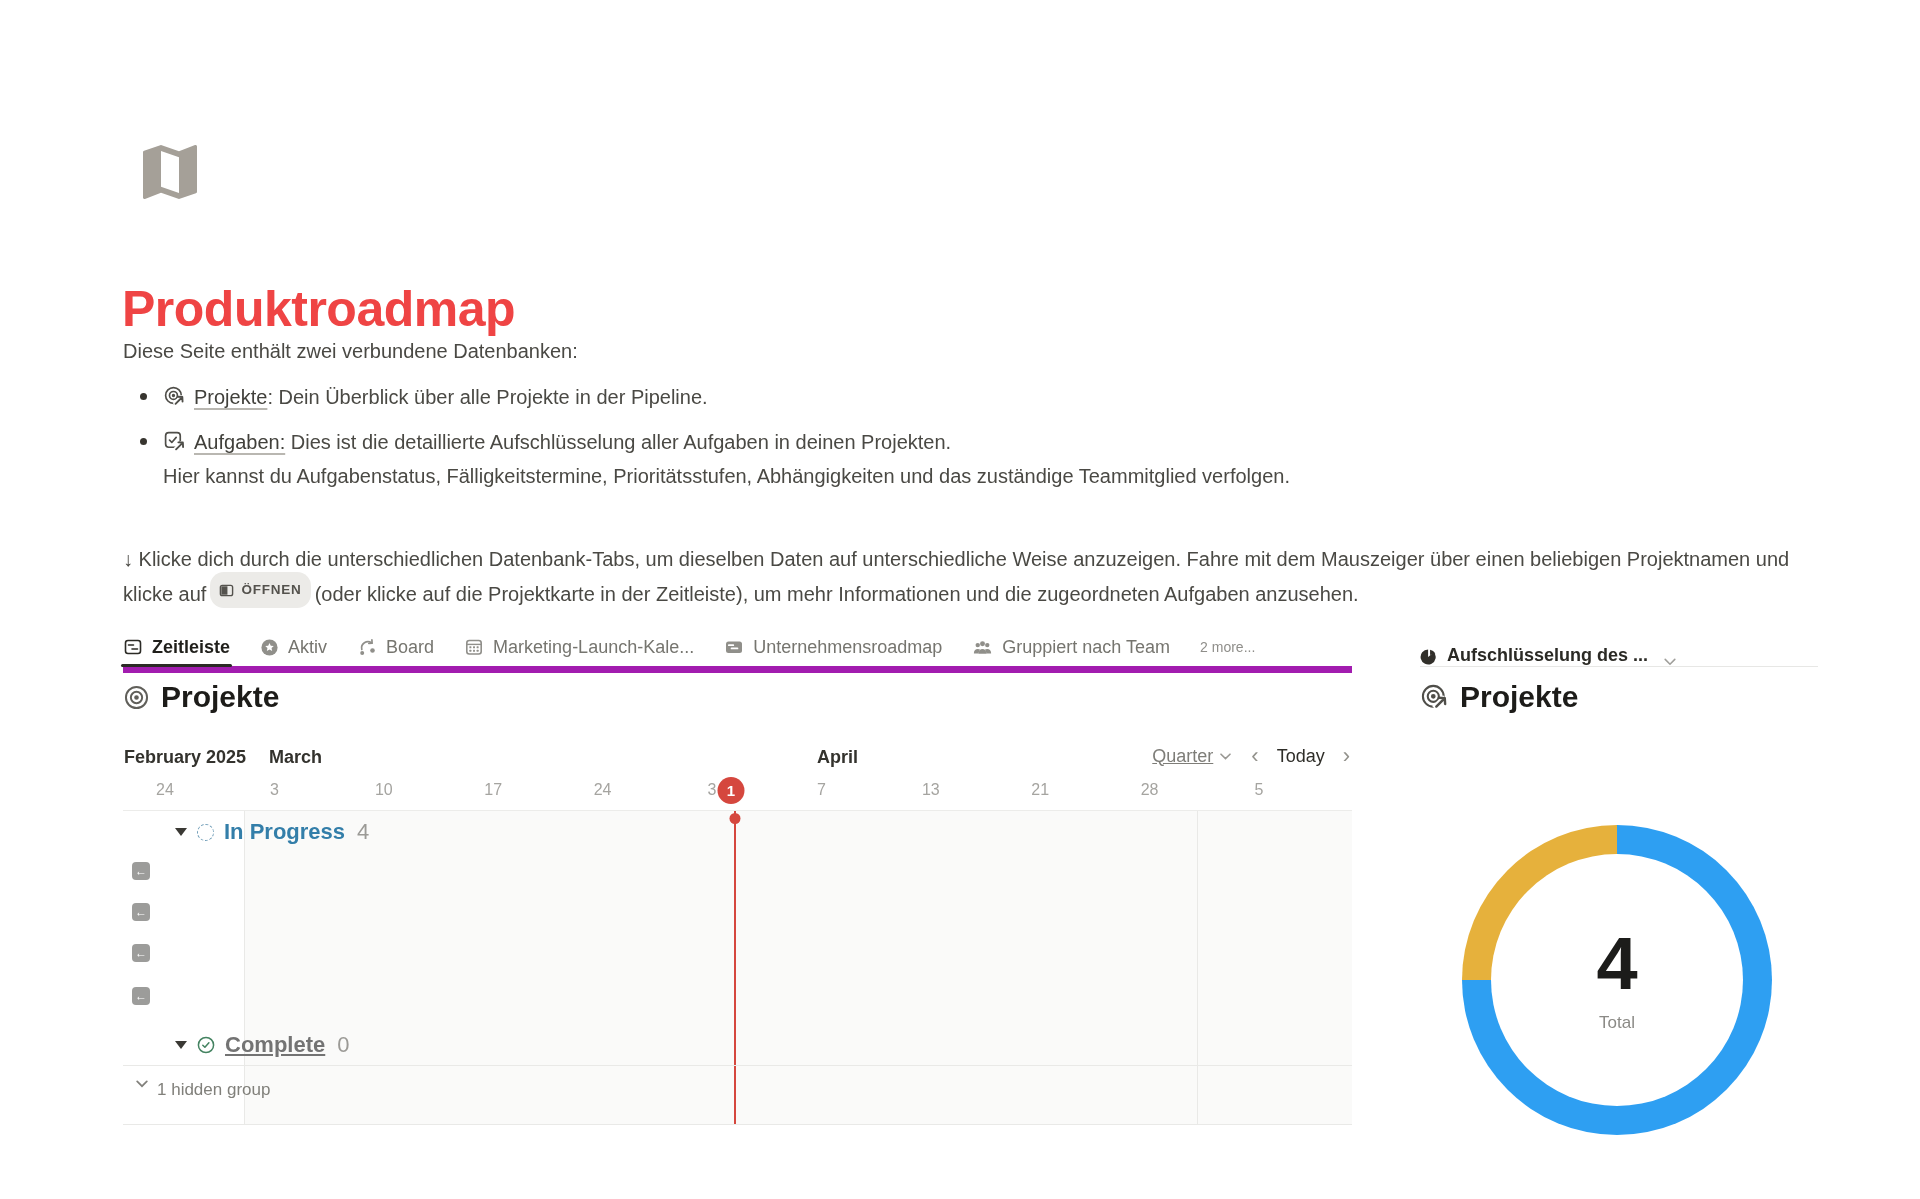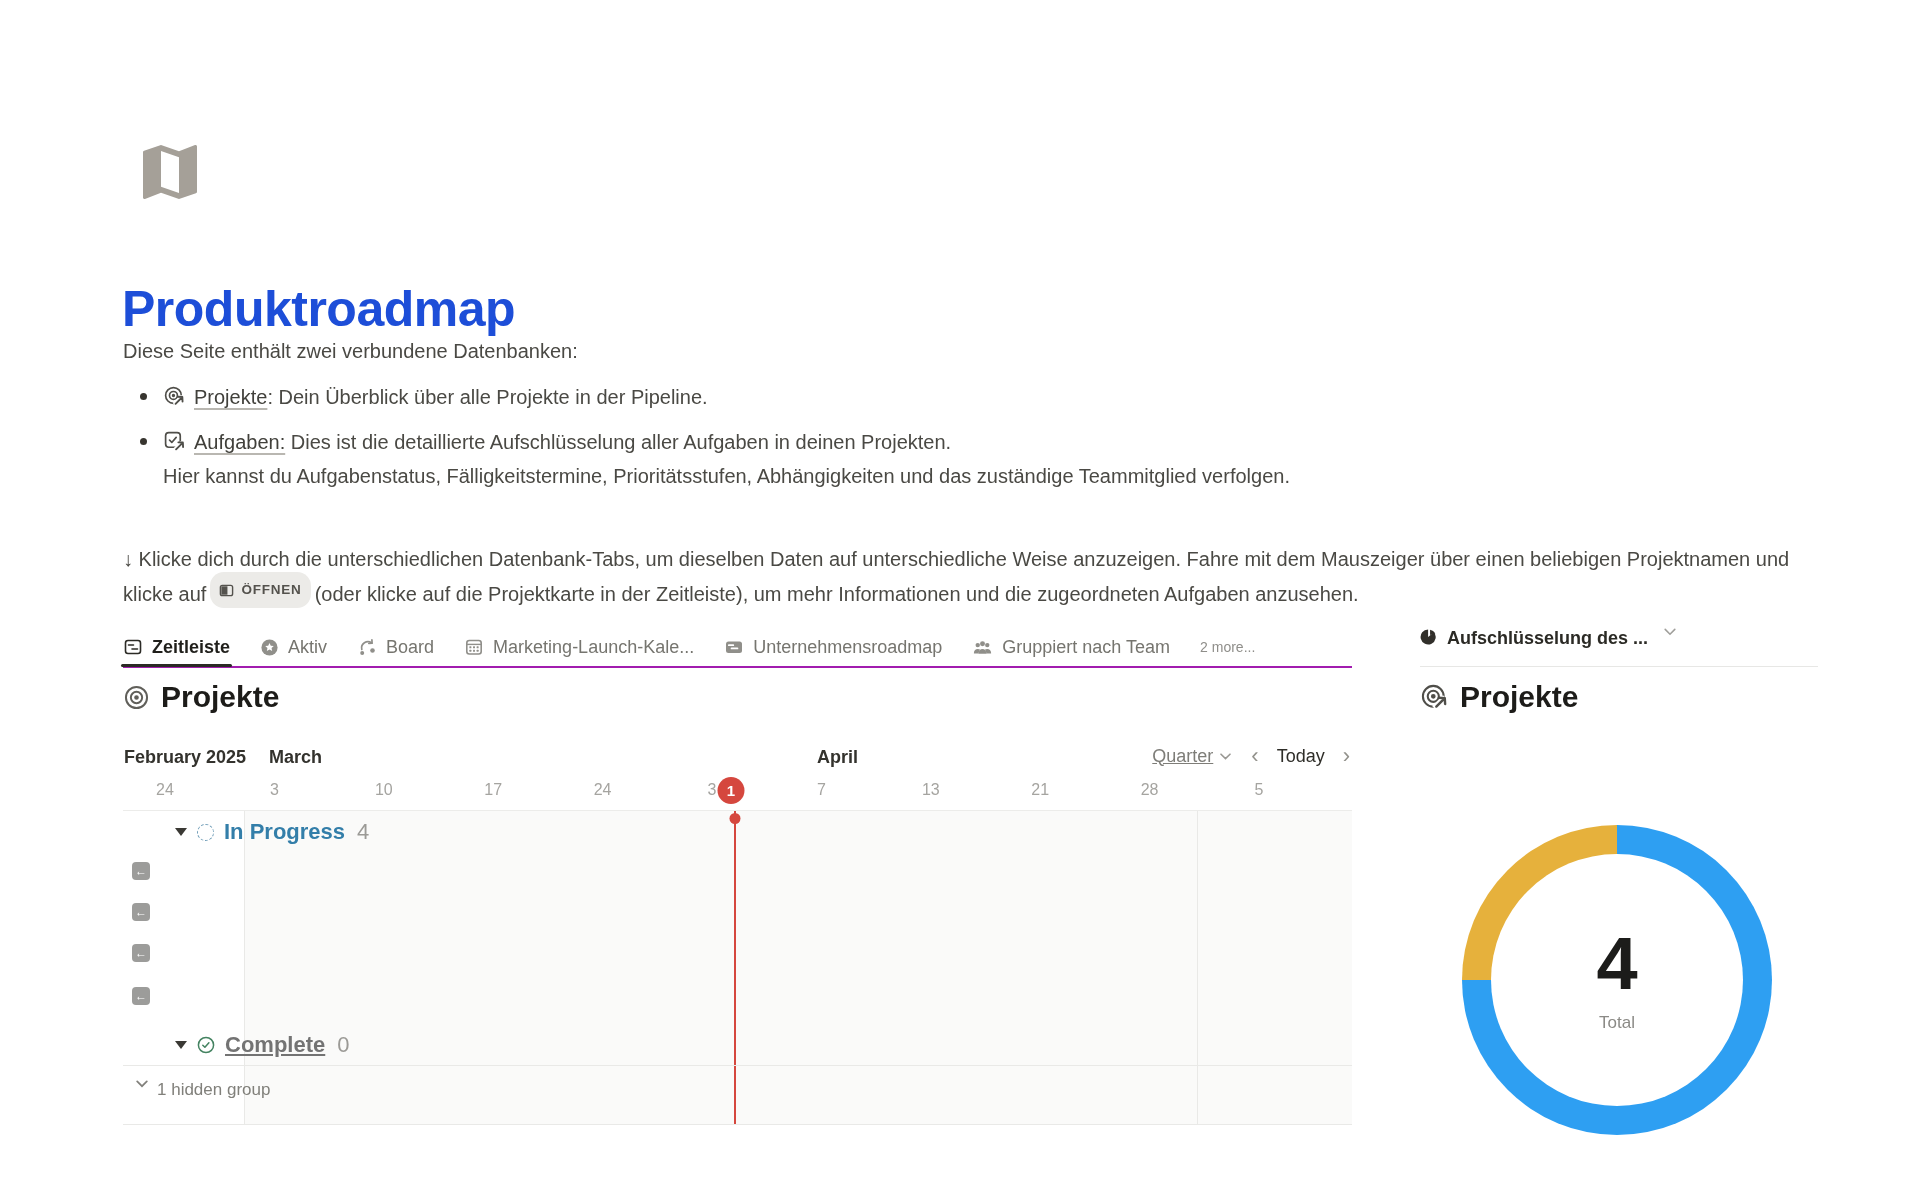--- a/index.html
+++ b/index.html
@@ -2,39 +2,39 @@
 <html><head>
 <meta charset="utf-8">
 <style>
   html,body{margin:0;padding:0;background:#fff;}
   .canvas{position:relative;width:1920px;height:1199px;background:#ffffff;overflow:hidden;
           font-family:"Liberation Sans","DejaVu Sans",sans-serif;color:#37352f;}
 
   
   .map-icon{position:absolute;left:124px;top:136px;width:92px;height:72px;}
   .page-title{position:absolute;left:122px;top:246px;font-size:50px;font-weight:700;
-              letter-spacing:-0.5px;color:#1d4ed8;}
+              letter-spacing:-0.5px;color:#ef4444;}
 
   .content{position:absolute;left:123px;top:336px;width:1668px;font-size:20px;line-height:30px;color:#4a4944;}
   .intro{margin:0 0 16px 0;}
   .bullets{list-style:none;margin:0;padding:0;}
   .bullets li{display:flex;margin-bottom:11px;}
   .bullet-dot{width:40px;flex:0 0 40px;display:flex;justify-content:center;}
   .bullet-dot::before{content:"";width:7px;height:7px;border-radius:50%;background:#37352f;margin-top:11px;}
   .li-body{flex:1;}
   .inline-icon{display:inline-block;vertical-align:-4px;margin-right:8px;}
   .page-link{color:#41403b;text-decoration:underline;text-decoration-color:#b9b7b1;text-underline-offset:4px;cursor:pointer;}
   .instruction{margin:52px 0 0 0;color:#4a4944;line-height:32px;}
   .open-badge{display:inline-flex;align-items:center;gap:7px;background:#ecebe8;border-radius:14px;
               padding:2px 9px;margin:0 4px;transform:translateY(-3px);
               font-size:13.5px;font-weight:700;letter-spacing:0.8px;color:#54524d;}
 
   
   .main-col{position:absolute;left:123px;top:628px;width:1229px;}
-  .tabs{position:relative;display:flex;align-items:center;gap:30px;height:38px;border-bottom:2px solid #a21caf;}
+  .tabs{position:relative;display:flex;align-items:center;gap:30px;height:38px;border-bottom:7px solid #a21caf;}
   .tab{position:relative;display:flex;align-items:center;gap:9px;font-size:18px;color:#76756f;
        height:100%;cursor:pointer;white-space:nowrap;}
   .tab svg{flex:0 0 auto;}
   .tab.active{color:#201f1b;font-weight:700;}
   .tab.active::after{content:"";position:absolute;left:-2px;right:-2px;bottom:-1px;height:3px;
                      background:#2b2a25;border-radius:2px;}
   .tab-more{font-size:14px;color:#8f8e8a;cursor:pointer;}
 
   .db-title{position:absolute;left:0;display:flex;align-items:center;gap:11px;
             font-size:30px;font-weight:700;color:#1d1c19;}
@@ -70,21 +70,21 @@
   .group-count{color:#9b9a96;margin-left:2px;}
   .card-chip{position:absolute;left:9px;width:18px;height:18px;background:#9c9c9a;border-radius:4px;
              color:#fff;display:flex;align-items:center;justify-content:center;
              font-size:12px;line-height:1;cursor:pointer;}
   .tl-divider{position:absolute;left:0;right:0;top:254px;height:1px;background:#e9e9e7;}
   .hidden-group{position:absolute;left:13px;top:269px;height:40px;display:flex;gap:9px;
                 font-size:17px;color:#81807b;cursor:pointer;}
 
   
   .right-panel{position:absolute;left:1420px;top:628px;width:398px;}
-  .panel-header{display:flex;align-items:flex-start;gap:9px;height:38px;border-bottom:1px solid #e7e7e5;
+  .panel-header{display:flex;align-items:flex-end;gap:9px;height:38px;border-bottom:1px solid #e7e7e5;
                 font-size:18px;font-weight:700;color:#2b2a25;}
   .panel-chevron{margin-left:7px;display:flex;}
   .right-panel .db-title{top:52px;}
   .donut{position:absolute;left:42px;top:197px;width:310px;height:310px;border-radius:50%;}
   .donut-hole{position:absolute;inset:29px;border-radius:50%;background:#fff;}
   .donut-center{position:absolute;inset:0;display:flex;flex-direction:column;align-items:center;justify-content:center;}
   .donut-value{font-size:74px;font-weight:600;color:#1c1c1a;line-height:1;}
   .donut-sub{margin-top:12px;font-size:17px;color:#8b8a86;}
 
   .icon-gray{color:#908f8a;}

